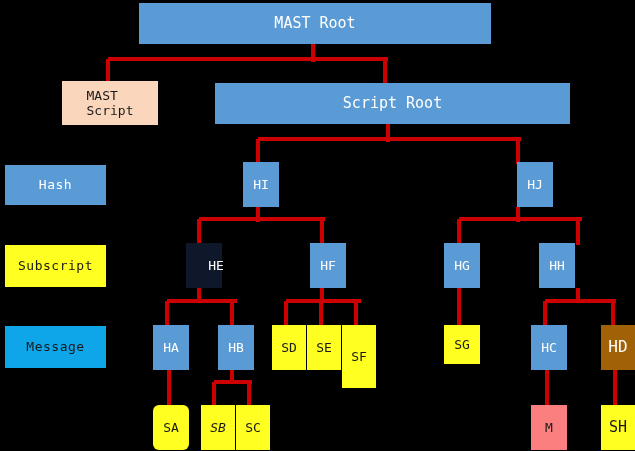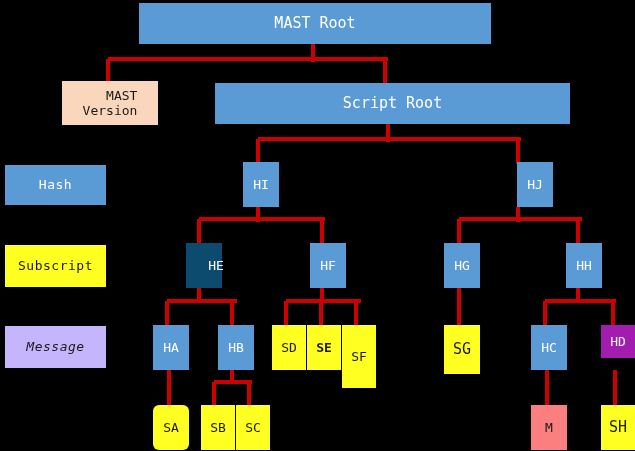--- a/index.html
+++ b/index.html
@@ -14,21 +14,21 @@
     background: #000000;
     overflow: hidden;
     font-family: "DejaVu Sans Mono", "Liberation Mono", monospace;
   }
   .node {
     position: absolute;
     box-sizing: border-box;
     display: flex;
     align-items: center;
     justify-content: center;
-    text-align: right;
+    text-align: left;
     line-height: 1.18;
     z-index: 3;
     white-space: pre-line;
   }
   .node.hash {
     background: #5b9bd5;
     color: #ffffff;
   }
   .node.subscript {
     background: #ffff21;
@@ -90,40 +90,40 @@
       <div class="edge" style="background: rgb(204, 0, 0); left: 230px; top: 370px; width: 4px; height: 13px;"></div>
       <div class="edge" style="background: rgb(204, 0, 0); left: 214px; top: 380px; width: 38px; height: 4px;"></div>
       <div class="edge" style="background: rgb(204, 0, 0); left: 212px; top: 382px; width: 4px; height: 25px;"></div>
       <div class="edge" style="background: rgb(204, 0, 0); left: 247px; top: 382px; width: 4px; height: 25px;"></div>
       <div class="edge" style="background: rgb(204, 0, 0); left: 545px; top: 370px; width: 4px; height: 38px;"></div>
       <div class="edge" style="background: rgb(204, 0, 0); left: 613px; top: 370px; width: 4px; height: 38px;"></div>
     </div>
   <div id="node-layer">
       <div class="node hash" style="left: 139px; top: 3px; width: 352px; height: 41px; font-size: 15px; background: rgb(91, 155, 213);">MAST Root</div>
       <div class="node version" style="left: 62px; top: 81px; width: 96px; height: 44px; font-size: 13px; background: rgb(250, 214, 189);">MAST
-Version</div>
+Script</div>
       <div class="node hash" style="left: 215px; top: 83px; width: 355px; height: 41px; font-size: 15px; background: rgb(91, 155, 213);">Script Root</div>
       <div class="node hash" style="left: 243px; top: 162px; width: 36px; height: 45px; font-size: 13px; background: rgb(91, 155, 213);">HI</div>
       <div class="node hash" style="left: 517px; top: 162px; width: 36px; height: 45px; font-size: 13px; background: rgb(91, 155, 213);">HJ</div>
-      <div class="node hash" style="left: 186px; top: 243px; width: 36px; height: 45px; font-size: 13px; background: #0c4a6e; padding-left: 24px;">HE</div>
+      <div class="node hash" style="left: 186px; top: 243px; width: 36px; height: 45px; font-size: 13px; background: #0f172a; padding-left: 24px;">HE</div>
       <div class="node hash" style="left: 310px; top: 243px; width: 36px; height: 45px; font-size: 13px; background: rgb(91, 155, 213);">HF</div>
       <div class="node hash" style="left: 444px; top: 243px; width: 36px; height: 45px; font-size: 13px; background: rgb(91, 155, 213);">HG</div>
-      <div class="node hash" style="left: 566px; top: 243px; width: 36px; height: 45px; font-size: 13px; background: rgb(91, 155, 213);">HH</div>
+      <div class="node hash" style="left: 539px; top: 243px; width: 36px; height: 45px; font-size: 13px; background: rgb(91, 155, 213);">HH</div>
       <div class="node hash" style="left: 153px; top: 325px; width: 36px; height: 45px; font-size: 13px; background: rgb(91, 155, 213);">HA</div>
       <div class="node hash" style="left: 218px; top: 325px; width: 36px; height: 45px; font-size: 13px; background: rgb(91, 155, 213);">HB</div>
       <div class="node subscript" style="left: 272px; top: 325px; width: 34px; height: 45px; font-size: 13px; background: rgb(255, 255, 33);">SD</div>
-      <div class="node subscript" style="left: 307px; top: 325px; width: 34px; height: 45px; font-size: 13px; background: rgb(255, 255, 33); font-weight: bold;">SE</div>
+      <div class="node subscript" style="left: 307px; top: 325px; width: 34px; height: 45px; font-size: 13px; background: rgb(255, 255, 33);">SE</div>
       <div class="node subscript" style="left: 342px; top: 325px; width: 34px; height: 63px; font-size: 13px; background: rgb(255, 255, 33);">SF</div>
-      <div class="node subscript" style="left: 444px; top: 325px; width: 36px; height: 49px; font-size: 15px; background: rgb(255, 255, 33);">SG</div>
+      <div class="node subscript" style="left: 444px; top: 325px; width: 36px; height: 39px; font-size: 13px; background: rgb(255, 255, 33);">SG</div>
       <div class="node hash" style="left: 531px; top: 325px; width: 36px; height: 45px; font-size: 13px; background: rgb(91, 155, 213);">HC</div>
-      <div class="node hash" style="left: 601px; top: 325px; width: 34px; height: 33px; font-size: 13px; background: #a21caf;">HD</div>
+      <div class="node hash" style="left: 601px; top: 325px; width: 34px; height: 45px; font-size: 16px; background: #a16207;">HD</div>
       <div class="node subscript" style="left: 153px; top: 405px; width: 36px; height: 45px; font-size: 13px; background: rgb(255, 255, 33); border-radius: 6px;">SA</div>
-      <div class="node subscript" style="left: 201px; top: 405px; width: 34px; height: 45px; font-size: 13px; background: rgb(255, 255, 33);">SB</div>
+      <div class="node subscript" style="left: 201px; top: 405px; width: 34px; height: 45px; font-size: 13px; background: rgb(255, 255, 33); font-style: italic;">SB</div>
       <div class="node subscript" style="left: 236px; top: 405px; width: 34px; height: 45px; font-size: 13px; background: rgb(255, 255, 33);">SC</div>
       <div class="node message" style="left: 531px; top: 405px; width: 36px; height: 45px; font-size: 13px; background: rgb(251, 127, 127);">M</div>
       <div class="node subscript" style="left: 601px; top: 405px; width: 34px; height: 45px; font-size: 15px; background: rgb(255, 255, 33);">SH</div>
     </div>
   <div id="legend-layer">
       <div class="node legend-node hash" style="left: 5px; top: 165px; width: 101px; height: 40px; font-size: 13px; background: rgb(91, 155, 213);">Hash</div>
       <div class="node legend-node subscript" style="left: 5px; top: 245px; width: 101px; height: 42px; font-size: 13px; background: rgb(255, 255, 33);">Subscript</div>
-      <div class="node legend-node message" style="left: 5px; top: 326px; width: 101px; height: 42px; font-size: 13px; background: #c4b5fd; font-style: italic;">Message</div>
+      <div class="node legend-node message" style="left: 5px; top: 326px; width: 101px; height: 42px; font-size: 13px; background: #0ea5e9;">Message</div>
     </div>
 </div>
 
 </body></html>

